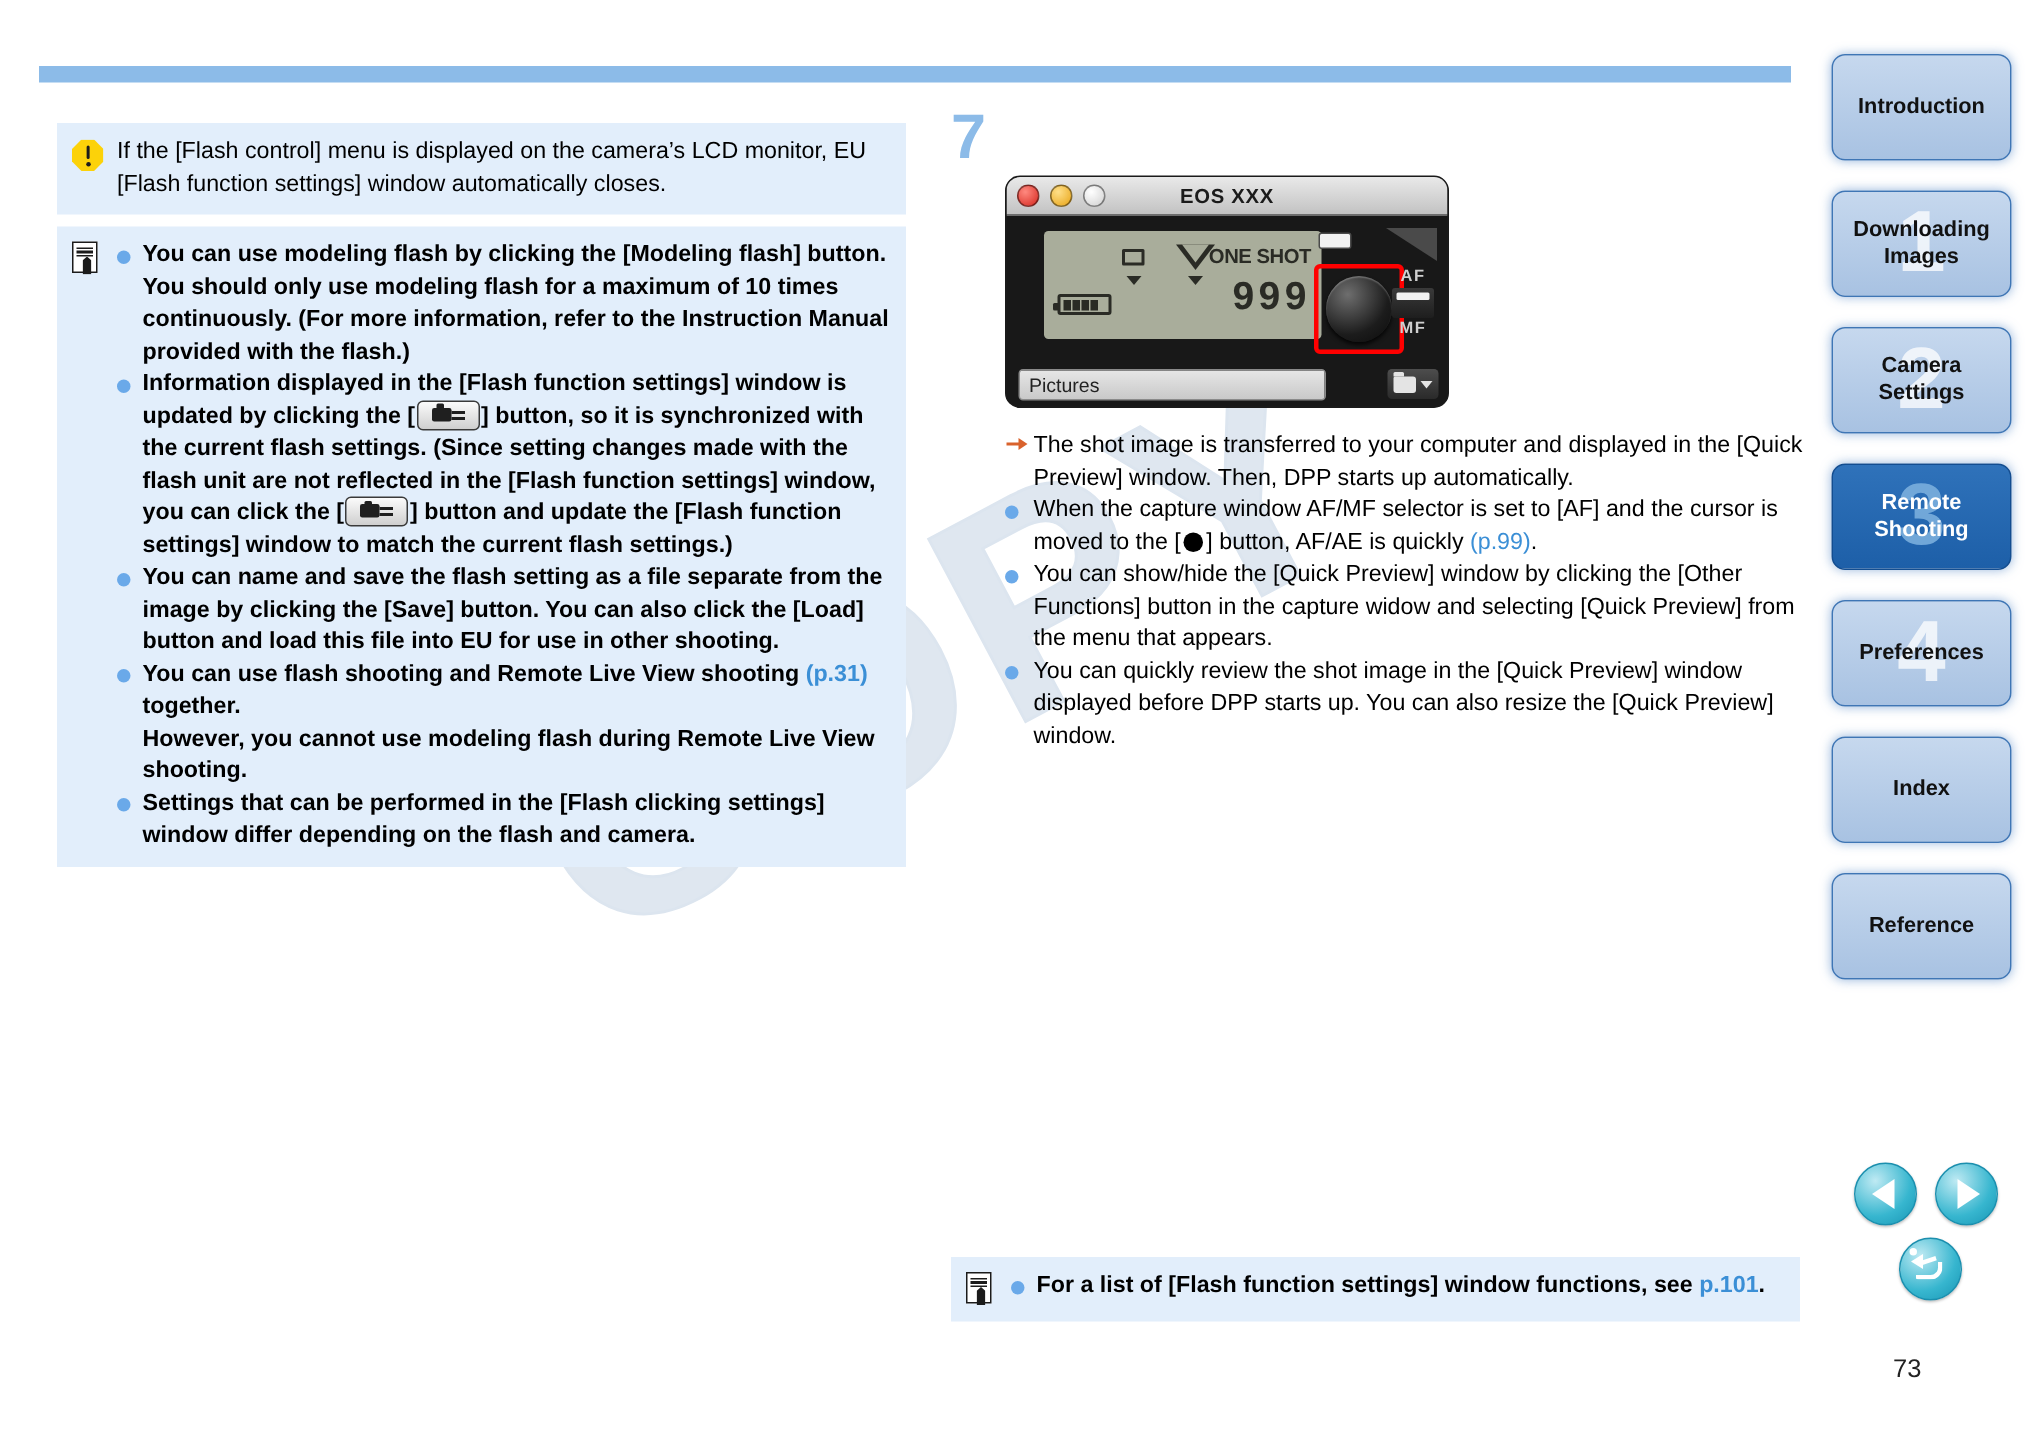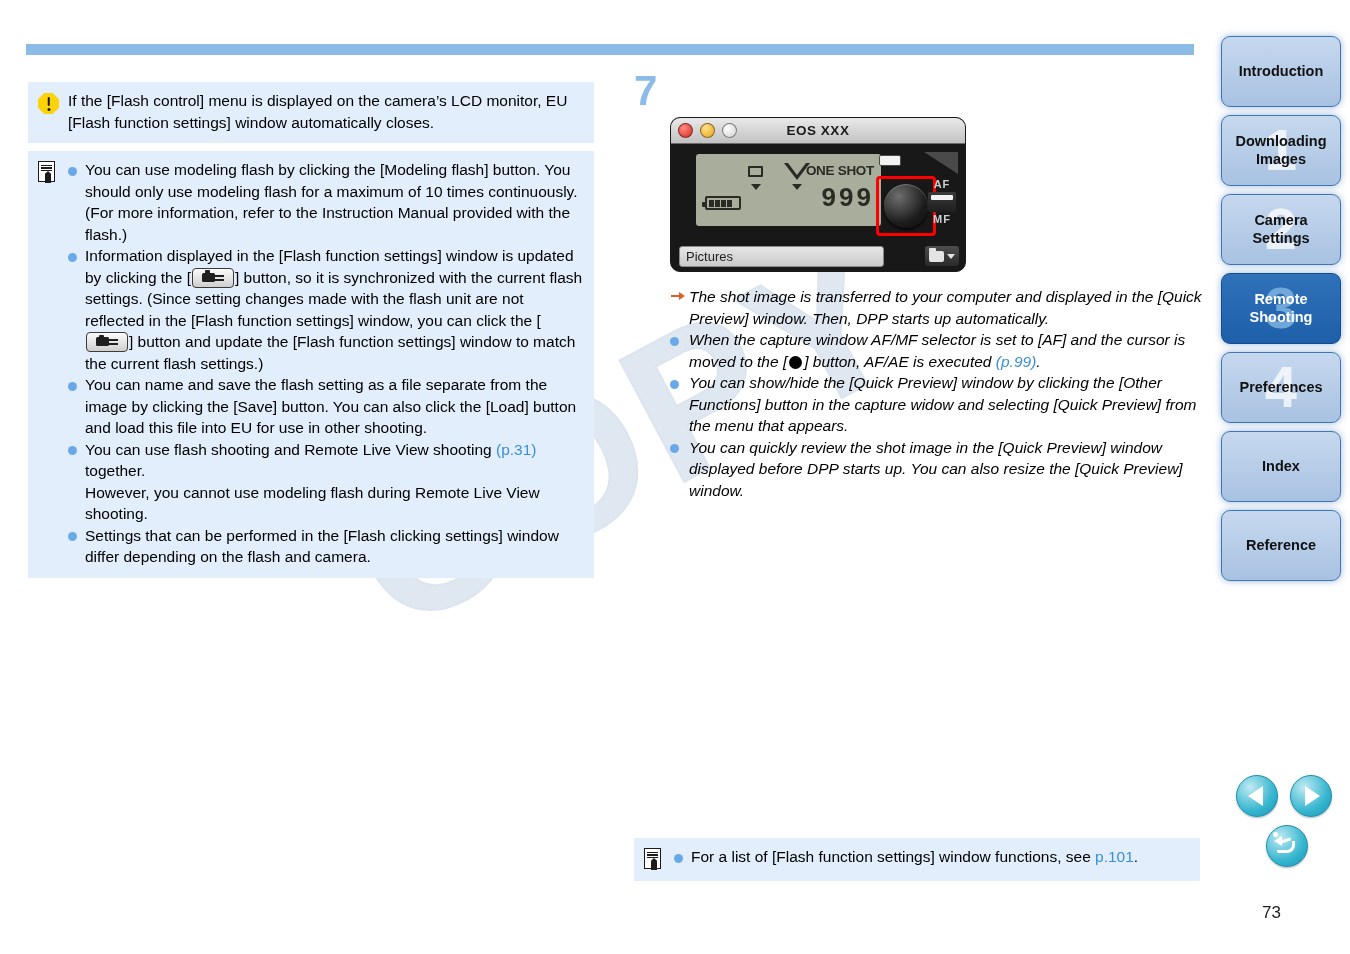--- a/index.html
+++ b/index.html
@@ -23,21 +23,21 @@
     font-family:"Liberation Sans",sans-serif;
   }
 
   
   #top-bar{
     position:absolute;left:26px;top:44px;width:1168px;height:11px;
     background:#8cbbe8;z-index:2;
   }
 
   
-  #left-col{position:absolute;left:28px;top:82px;width:566px;z-index:3;}
+  #left-col{position:absolute;left:38px;top:82px;width:566px;z-index:3;}
 
   .notebox{
     background:#e2eefb;
     padding:8px 10px 10px 10px;
     box-sizing:border-box;
     position:relative;
   }
   .notebox + .notebox{margin-top:8px;}
 
   .note-row{display:flex;align-items:flex-start;}
@@ -71,21 +71,21 @@
   }
   .memo-ico .ln{position:absolute;left:3px;height:1.4px;background:#1b1b1b;}
   .memo-ico .l1{top:3.5px;width:11px;}
   .memo-ico .l2{top:6.3px;width:11px;}
   .memo-ico .l3{top:9.1px;width:11px;}
   .memo-ico .pen{
     position:absolute;left:7px;top:10px;width:6px;height:12px;background:#1b1b1b;
     clip-path:polygon(50% 0,100% 22%,100% 100%,0 100%,0 22%);
   }
 
-  ul.blist{margin:0;padding:0;list-style:none;}
+  ul.blist{margin:0;padding:0;list-style:none;font-weight:bold;}
   ul.blist > li{
     position:relative;padding-left:17px;margin:0 0 0 0;
   }
   ul.blist > li::before{
     content:"";position:absolute;left:0;top:7.5px;width:9px;height:9px;
     border-radius:50%;background:#6aa9e9;
   }
   .lnk{color:#3b8fd6;}
 
   
@@ -245,42 +245,42 @@
   }
   #pictures-field{
     position:absolute;left:8px;bottom:4px;width:205px;height:21px;
     background:linear-gradient(#e6e6e6,#c9c9c9);
     border:1px solid #8a8a8a;border-radius:3px;box-sizing:border-box;
     font-size:13px;color:#222;padding:2px 0 0 6px;
   }
 
   
   #result-list{margin-top:14px;margin-left:36px;font-size:15.5px;line-height:21.5px;}
-  ul.rlist{margin:0;padding:0;list-style:none;font-style:italic;}
+  ul.rlist{margin:0;padding:0;list-style:none;}
   ul.rlist > li{position:relative;padding-left:19px;}
   ul.rlist > li.dot::before{
     content:"";position:absolute;left:0;top:7.5px;width:9px;height:9px;border-radius:50%;background:#6aa9e9;
   }
   ul.rlist > li.arrow::before{
     content:"";position:absolute;left:1px;top:9px;width:11px;height:2px;background:#d9622c;
   }
   ul.rlist > li.arrow::after{
     content:"";position:absolute;left:9px;top:5.5px;width:0;height:0;
     border-top:4.5px solid transparent;border-bottom:4.5px solid transparent;border-left:6px solid #d9622c;
   }
 
   
   #bottom-note{
     position:absolute;left:634px;top:838px;width:566px;z-index:3;
   }
 
   
   #sidebar{position:absolute;left:1221px;top:36px;width:120px;z-index:4;}
   .navtab{
-    width:120px;height:71px;margin-bottom:8px;
+    width:120px;height:71px;margin-bottom:20px;
     border-radius:9px;box-sizing:border-box;
     border:1.6px solid #3f76b5;
     background:linear-gradient(#c6d8ee,#a8c2e2);
     box-shadow:0 0 7px rgba(120,160,210,.75);
     display:flex;align-items:center;justify-content:center;
     position:relative;overflow:hidden;
   }
   .navtab.active{
     background:linear-gradient(#2f72ba,#1d5fa8);
     border-color:#134d90;
@@ -434,21 +434,21 @@
         <span class="dn"></span>
       </div>
 
       <div id="pictures-field">Pictures</div>
     </div>
   </div>
 
   <div id="result-list">
     <ul class="rlist" id="results-ul">
         <li class="arrow"><span>The shot image is transferred to your computer and displayed in the [Quick Preview] window. Then, DPP starts up automatically.</span></li>
-        <li class="dot"><span>When the capture window AF/MF selector is set to [AF] and the cursor is moved to the [</span><span class="shutter-dot sm"></span><span>] button, AF/AE is executed </span><span class="lnk">(p.99)</span><span>.</span></li>
+        <li class="dot"><span>When the capture window AF/MF selector is set to [AF] and the cursor is moved to the [</span><span class="shutter-dot sm"></span><span>] button, AF/AE is quickly </span><span class="lnk">(p.99)</span><span>.</span></li>
         <li class="dot"><span>You can show/hide the [Quick Preview] window by clicking the [Other Functions] button in the capture widow and selecting [Quick Preview] from the menu that appears.</span></li>
         <li class="dot"><span>You can quickly review the shot image in the [Quick Preview] window displayed before DPP starts up. You can also resize the [Quick Preview] window.</span></li>
       </ul>
   </div>
 
 </div>
 
 <div id="bottom-note">
   <div class="notebox">
     <div class="note-row">

